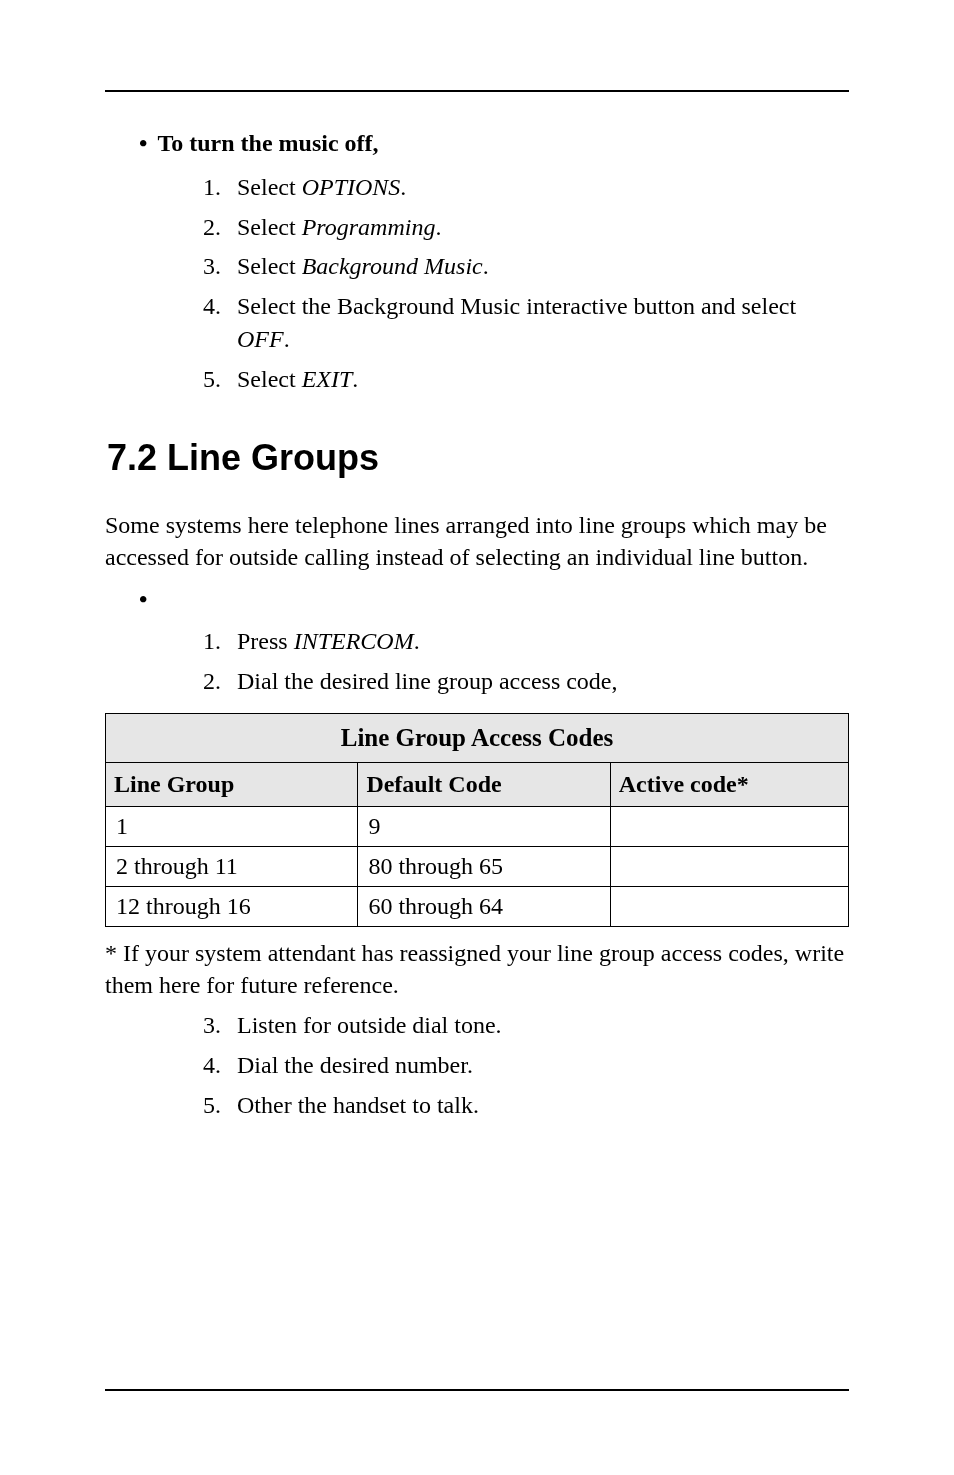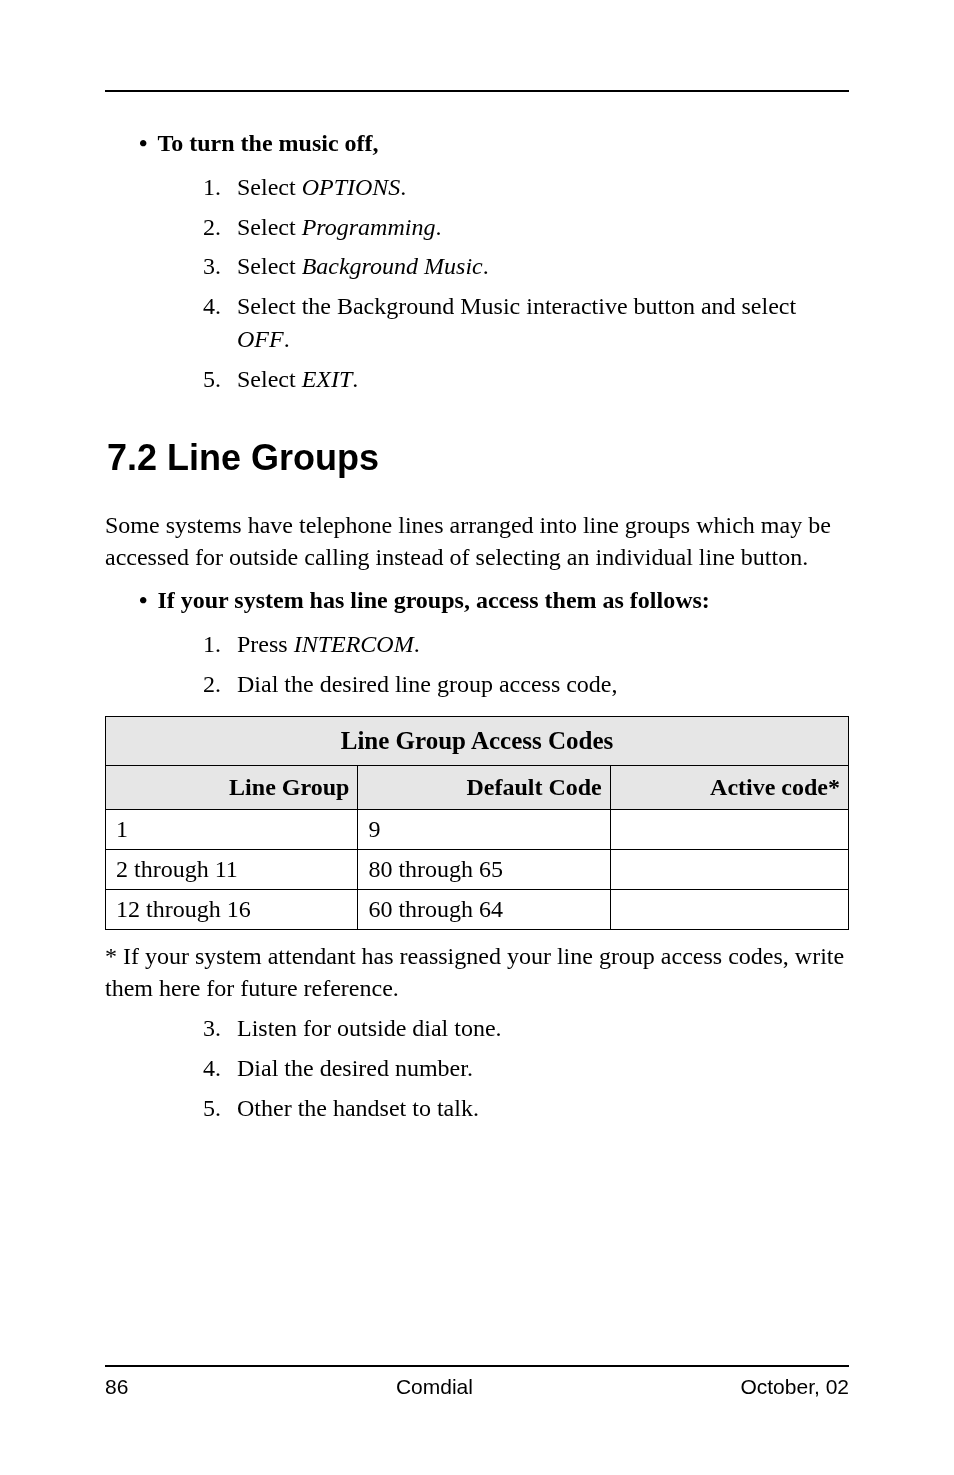--- a/index.html
+++ b/index.html
@@ -85,21 +85,21 @@
   table.codes .titlecell {
     text-align: center;
     font-weight: bold;
     font-size: 25px;
     background: #e6e6e6;
     padding: 10px 24px;
   }
   table.codes .headrow th {
     background: #e6e6e6;
     font-weight: bold;
-    text-align: right;
+    text-align: left;
     padding: 8px 8px;
   }
   .footer {
     position: absolute;
     left: 105px;
     right: 105px;
     bottom: 76px;
   }
   .rule-bot {
     border: none;
@@ -144,26 +144,25 @@
         </li>
       <li>
           <span class="n">5.</span>
           <span class="t"><span>Select </span><span class="italic">EXIT</span><span>.</span></span>
         </li>
     </ol>
   </div>
 
   <div class="h2">7.2  Line Groups</div>
 
-  <p class="para">Some systems have telephone lines arranged into line groups which may be accessed for outside calling instead of selecting an individual line button.</p>
+  <p class="para">Some systems here telephone lines arranged into line groups which may be accessed for outside calling instead of selecting an individual line button.</p>
 
   <div class="bullet-block">
     <div class="bullet-line">
       <span class="bullet-dot">•</span>
-      <span>If your system has line groups, access them as follows:</span>
     </div>
     <ol class="numlist">
       <li>
           <span class="n">1.</span>
           <span class="t"><span>Press </span><span class="italic">INTERCOM</span><span>.</span></span>
         </li>
       <li>
           <span class="n">2.</span>
           <span class="t"><span>Dial the desired line group access code,</span></span>
         </li>
@@ -214,18 +213,13 @@
           <span class="n">5.</span>
           <span class="t">Other the  handset to talk.</span>
         </li>
     </ol>
   </div>
 
 </div>
 
 <div class="footer">
   <hr class="rule-bot">
-  <div class="footline">
-    <span>86</span>
-    <span>Comdial</span>
-    <span>October, 02</span>
-  </div>
 </div>
 
 </body></html>

